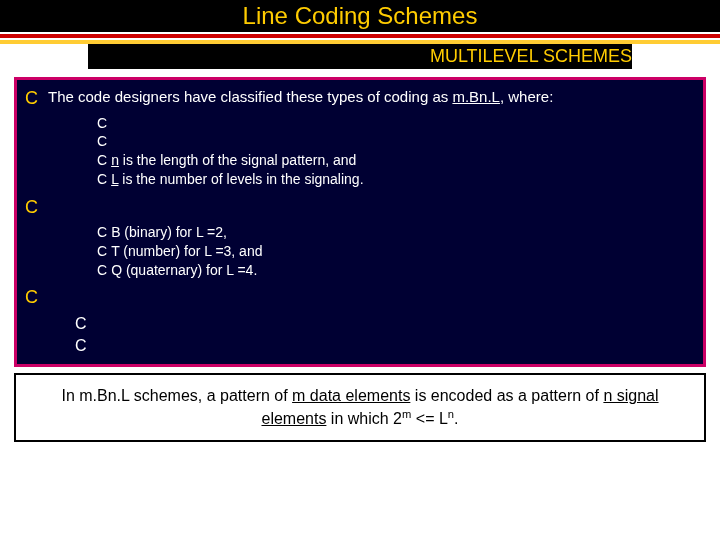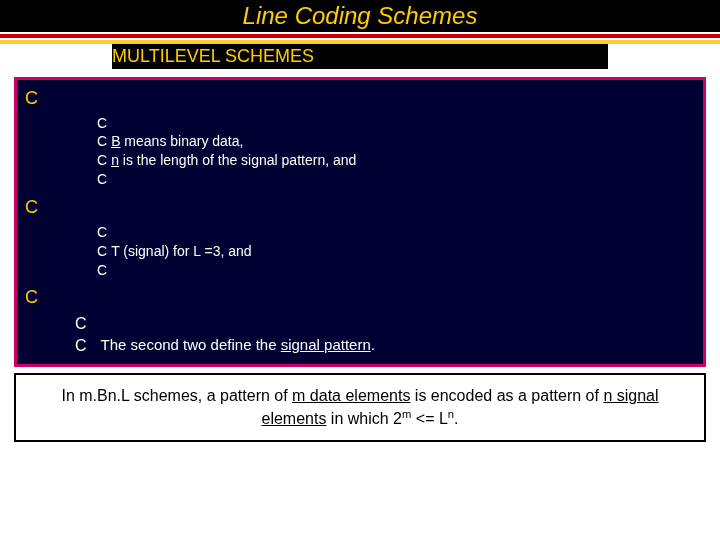--- a/index.html
+++ b/index.html
@@ -7,42 +7,41 @@
     width: 720px;
     height: 540px;
     background: #ffffff;
     font-family: Arial, sans-serif;
     overflow: hidden;
   }
   .title-band {
     background: #000000;
     text-align: center;
     padding: 2px 0;
-    font-style: italic;
   }
   .title-band span {
     color: #ffcc00;
     font-size: 24px;
     font-family: Arial, sans-serif;
   }
   .red-line {
     height: 4px;
     background: #cc0000;
     margin-top: 2px;
   }
   .yellow-line {
     height: 4px;
     background: #ffcc33;
     margin-top: 2px;
   }
   .subtitle-band {
     background: #000000;
-    text-align: left;
+    text-align: right;
     padding: 2px 0;
-    margin: 0 112px;
+    margin: 0 88px;
   }
   .subtitle-band span {
     color: #ffcc00;
     font-size: 18px;
     font-family: Arial, sans-serif;
   }
   .main-box {
     margin: 8px 14px 6px 14px;
     background: #000033;
     border: 3px solid #cc0066;
@@ -114,64 +113,68 @@
 <div class="red-line"></div>
 <div class="yellow-line"></div>
 <div class="subtitle-band">
   <span>MULTILEVEL SCHEMES</span>
 </div>
 
 <div class="main-box">
 
   <div class="bullet-row">
     <span class="bullet-glyph">C</span>
+    <span class="bullet-text">
+      <span>The code designers have classified these types of coding as </span><span class="und">m.Bn.L</span><span>, where:</span>
+    </span>
   </div>
   <div class="sub-list">
     <div class="sub-row">
         <span class="sub-glyph">C</span>
       </div>
     <div class="sub-row">
         <span class="sub-glyph">C</span>
-        <span><span class="und">B</span><span> means binary data,</span></span>
       </div>
     <div class="sub-row">
         <span class="sub-glyph">C</span>
         <span><span class="und">n</span><span> is the length of the signal pattern, and</span></span>
       </div>
     <div class="sub-row">
         <span class="sub-glyph">C</span>
+        <span><span class="und">L</span><span> is the number of levels in the signaling.</span></span>
       </div>
   </div>
 
   <div class="bullet-row">
     <span class="bullet-glyph">C</span>
   </div>
   <div class="sub-list">
     <div class="sub-row">
         <span class="sub-glyph">C</span>
+        <span>B (binary) for L =2,</span>
       </div>
     <div class="sub-row">
         <span class="sub-glyph">C</span>
-        <span>T (signal) for L =3, and</span>
+        <span>T (number) for L =3, and</span>
       </div>
     <div class="sub-row">
         <span class="sub-glyph">C</span>
+        <span>Q (quaternary) for L =4.</span>
       </div>
   </div>
 
   <div class="bullet-row">
     <span class="bullet-glyph">C</span>
   </div>
   <div class="sub-list2">
     <div class="sub-row2">
         <span class="sub-glyph2">C</span>
       </div>
     <div class="sub-row2">
         <span class="sub-glyph2">C</span>
-        <span><span>The second two define the </span><span class="und">signal pattern</span><span>.</span></span>
       </div>
   </div>
 
 </div>
 
 <div class="note-box">
   <span>In m.Bn.L schemes, a pattern of </span><span class="und">m data elements</span><span> is encoded as a pattern of </span><span class="und">n signal elements</span><span> in which </span><span>2</span><sup>m</sup><span> &lt;= L</span><sup>n</sup><span>.</span>
 </div>
 
 </body></html>

